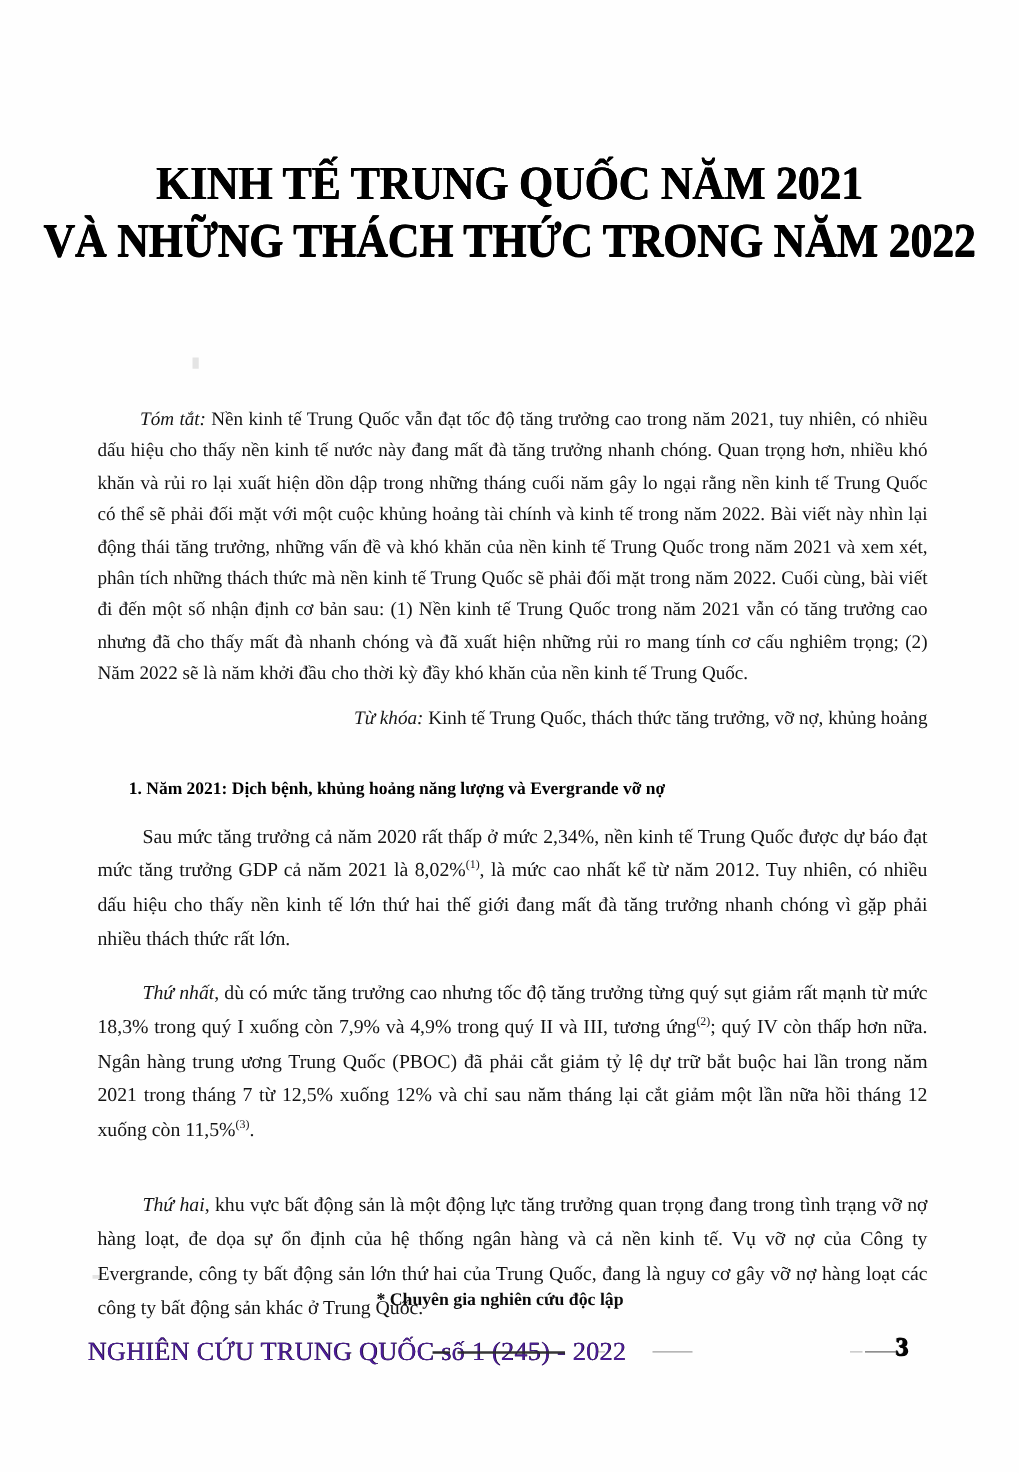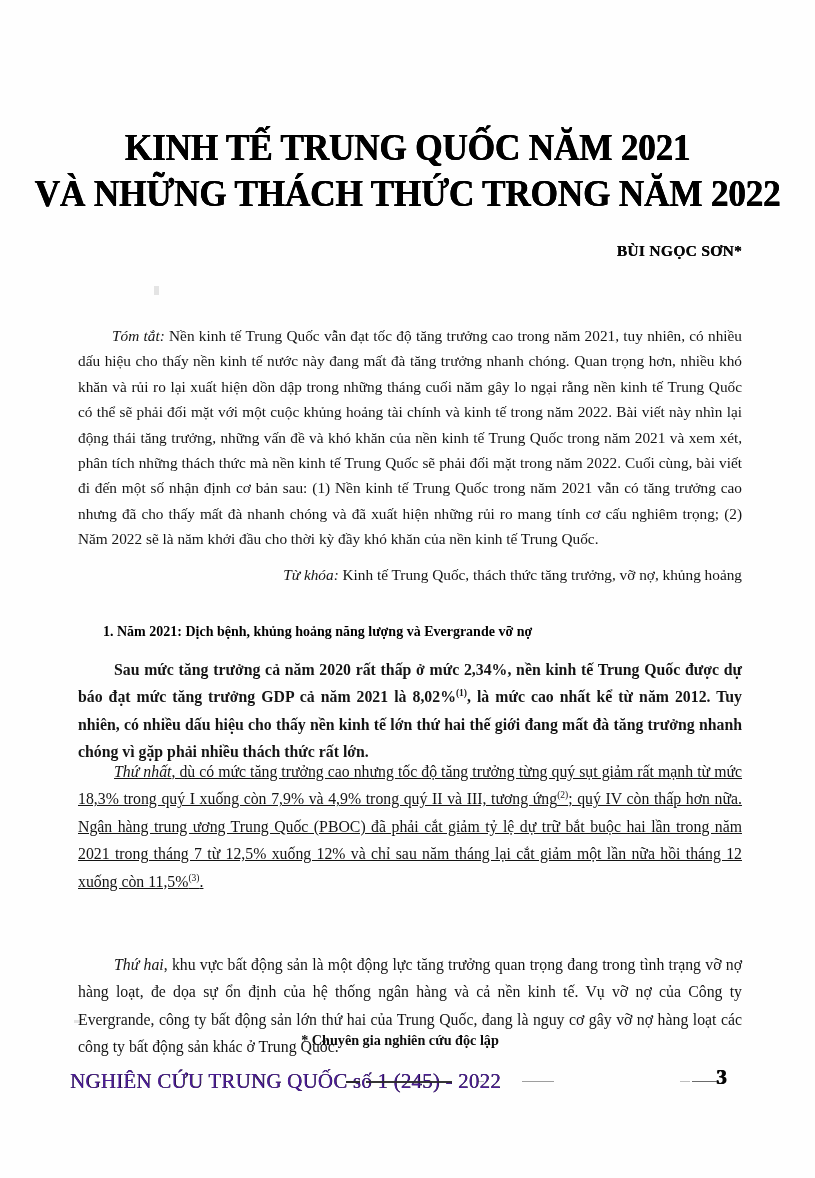--- a/index.html
+++ b/index.html
@@ -94,22 +94,22 @@
     color: #000;
   }
 
   .para {
     font-size: 15.8px;
     line-height: 27.4px;
     text-align: justify;
     text-justify: inter-word;
     text-indent: 36px;
   }
-  .p1 { top: 621px; font-weight: bold; }
-  .p2 { top: 723px; text-decoration: underline; }
+  .p1 { top: 621px; }
+  .p2 { top: 746px; }
   .p3 { top: 916px; }
 
   sup.fn {
     font-size: 9.5px;
     vertical-align: super;
     line-height: 0;
   }
 
   
   .footnote {
@@ -181,21 +181,20 @@
 </head>
 <body>
 
 <div class="page">
 
   <div class="title-block">
     <div class="title-line">KINH TẾ TRUNG QUỐC NĂM 2021</div>
     <div class="title-line title-line-2">VÀ NHỮNG THÁCH THỨC TRONG NĂM 2022</div>
   </div>
 
-  <div class="author">BÙI NGỌC SƠN*</div>
 
   <div class="col abstract">
     <span class="lbl-italic">Tóm tắt:</span><span> Nền kinh tế Trung Quốc vẫn đạt tốc độ tăng trưởng cao trong năm 2021, tuy nhiên, có nhiều dấu hiệu cho thấy nền kinh tế nước này đang mất đà tăng trưởng nhanh chóng. Quan trọng hơn, nhiều khó khăn và rủi ro lại xuất hiện dồn dập trong những tháng cuối năm gây lo ngại rằng nền kinh tế Trung Quốc có thể sẽ phải đối mặt với một cuộc khủng hoảng tài chính và kinh tế trong năm 2022. Bài viết này nhìn lại động thái tăng trưởng, những vấn đề và khó khăn của nền kinh tế Trung Quốc trong năm 2021 và xem xét, phân tích những thách thức mà nền kinh tế Trung Quốc sẽ phải đối mặt trong năm 2022. Cuối cùng, bài viết đi đến một số nhận định cơ bản sau: (1) Nền kinh tế Trung Quốc trong năm 2021 vẫn có tăng trưởng cao nhưng đã cho thấy mất đà nhanh chóng và đã xuất hiện những rủi ro mang tính cơ cấu nghiêm trọng; (2) Năm 2022 sẽ là năm khởi đầu cho thời kỳ đầy khó khăn của nền kinh tế Trung Quốc.</span>
   </div>
 
   <div class="col keywords">
     <span class="lbl-italic">Từ khóa:</span><span> Kinh tế Trung Quốc, thách thức tăng trưởng, vỡ nợ, khủng hoảng</span>
   </div>
 
   <div class="col section-heading">1. Năm 2021: Dịch bệnh, khủng hoảng năng lượng và Evergrande vỡ nợ</div>

